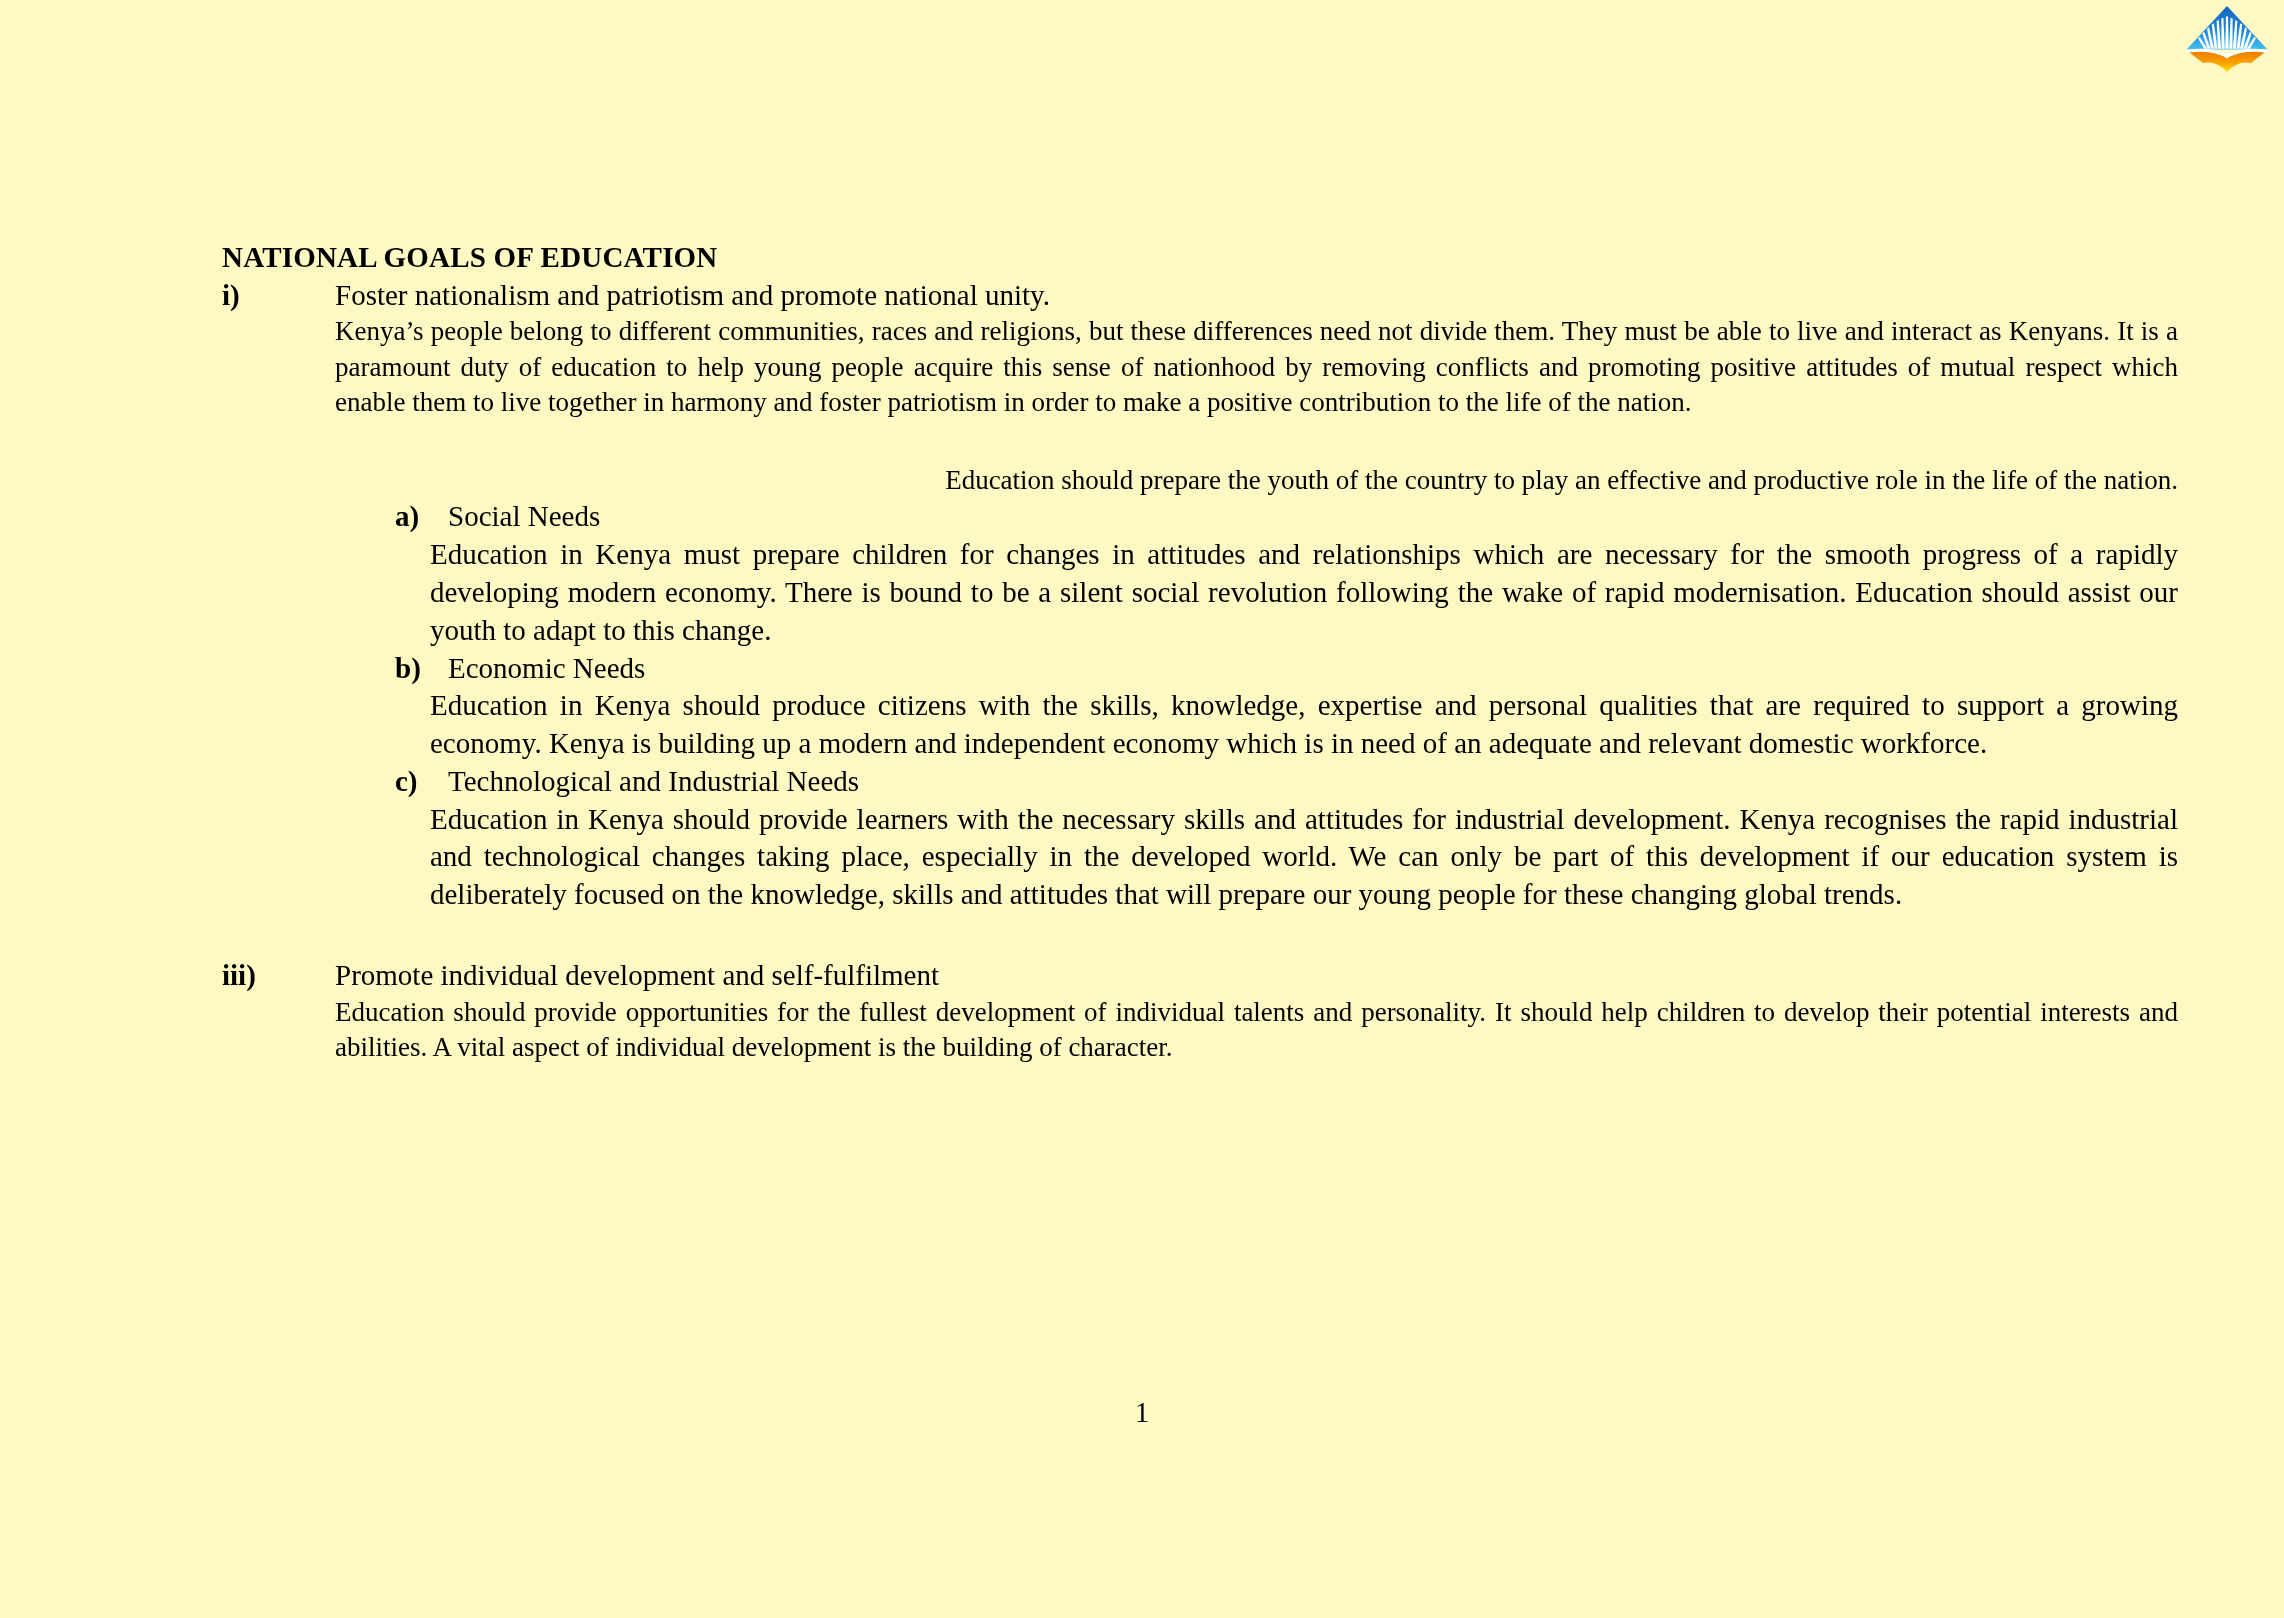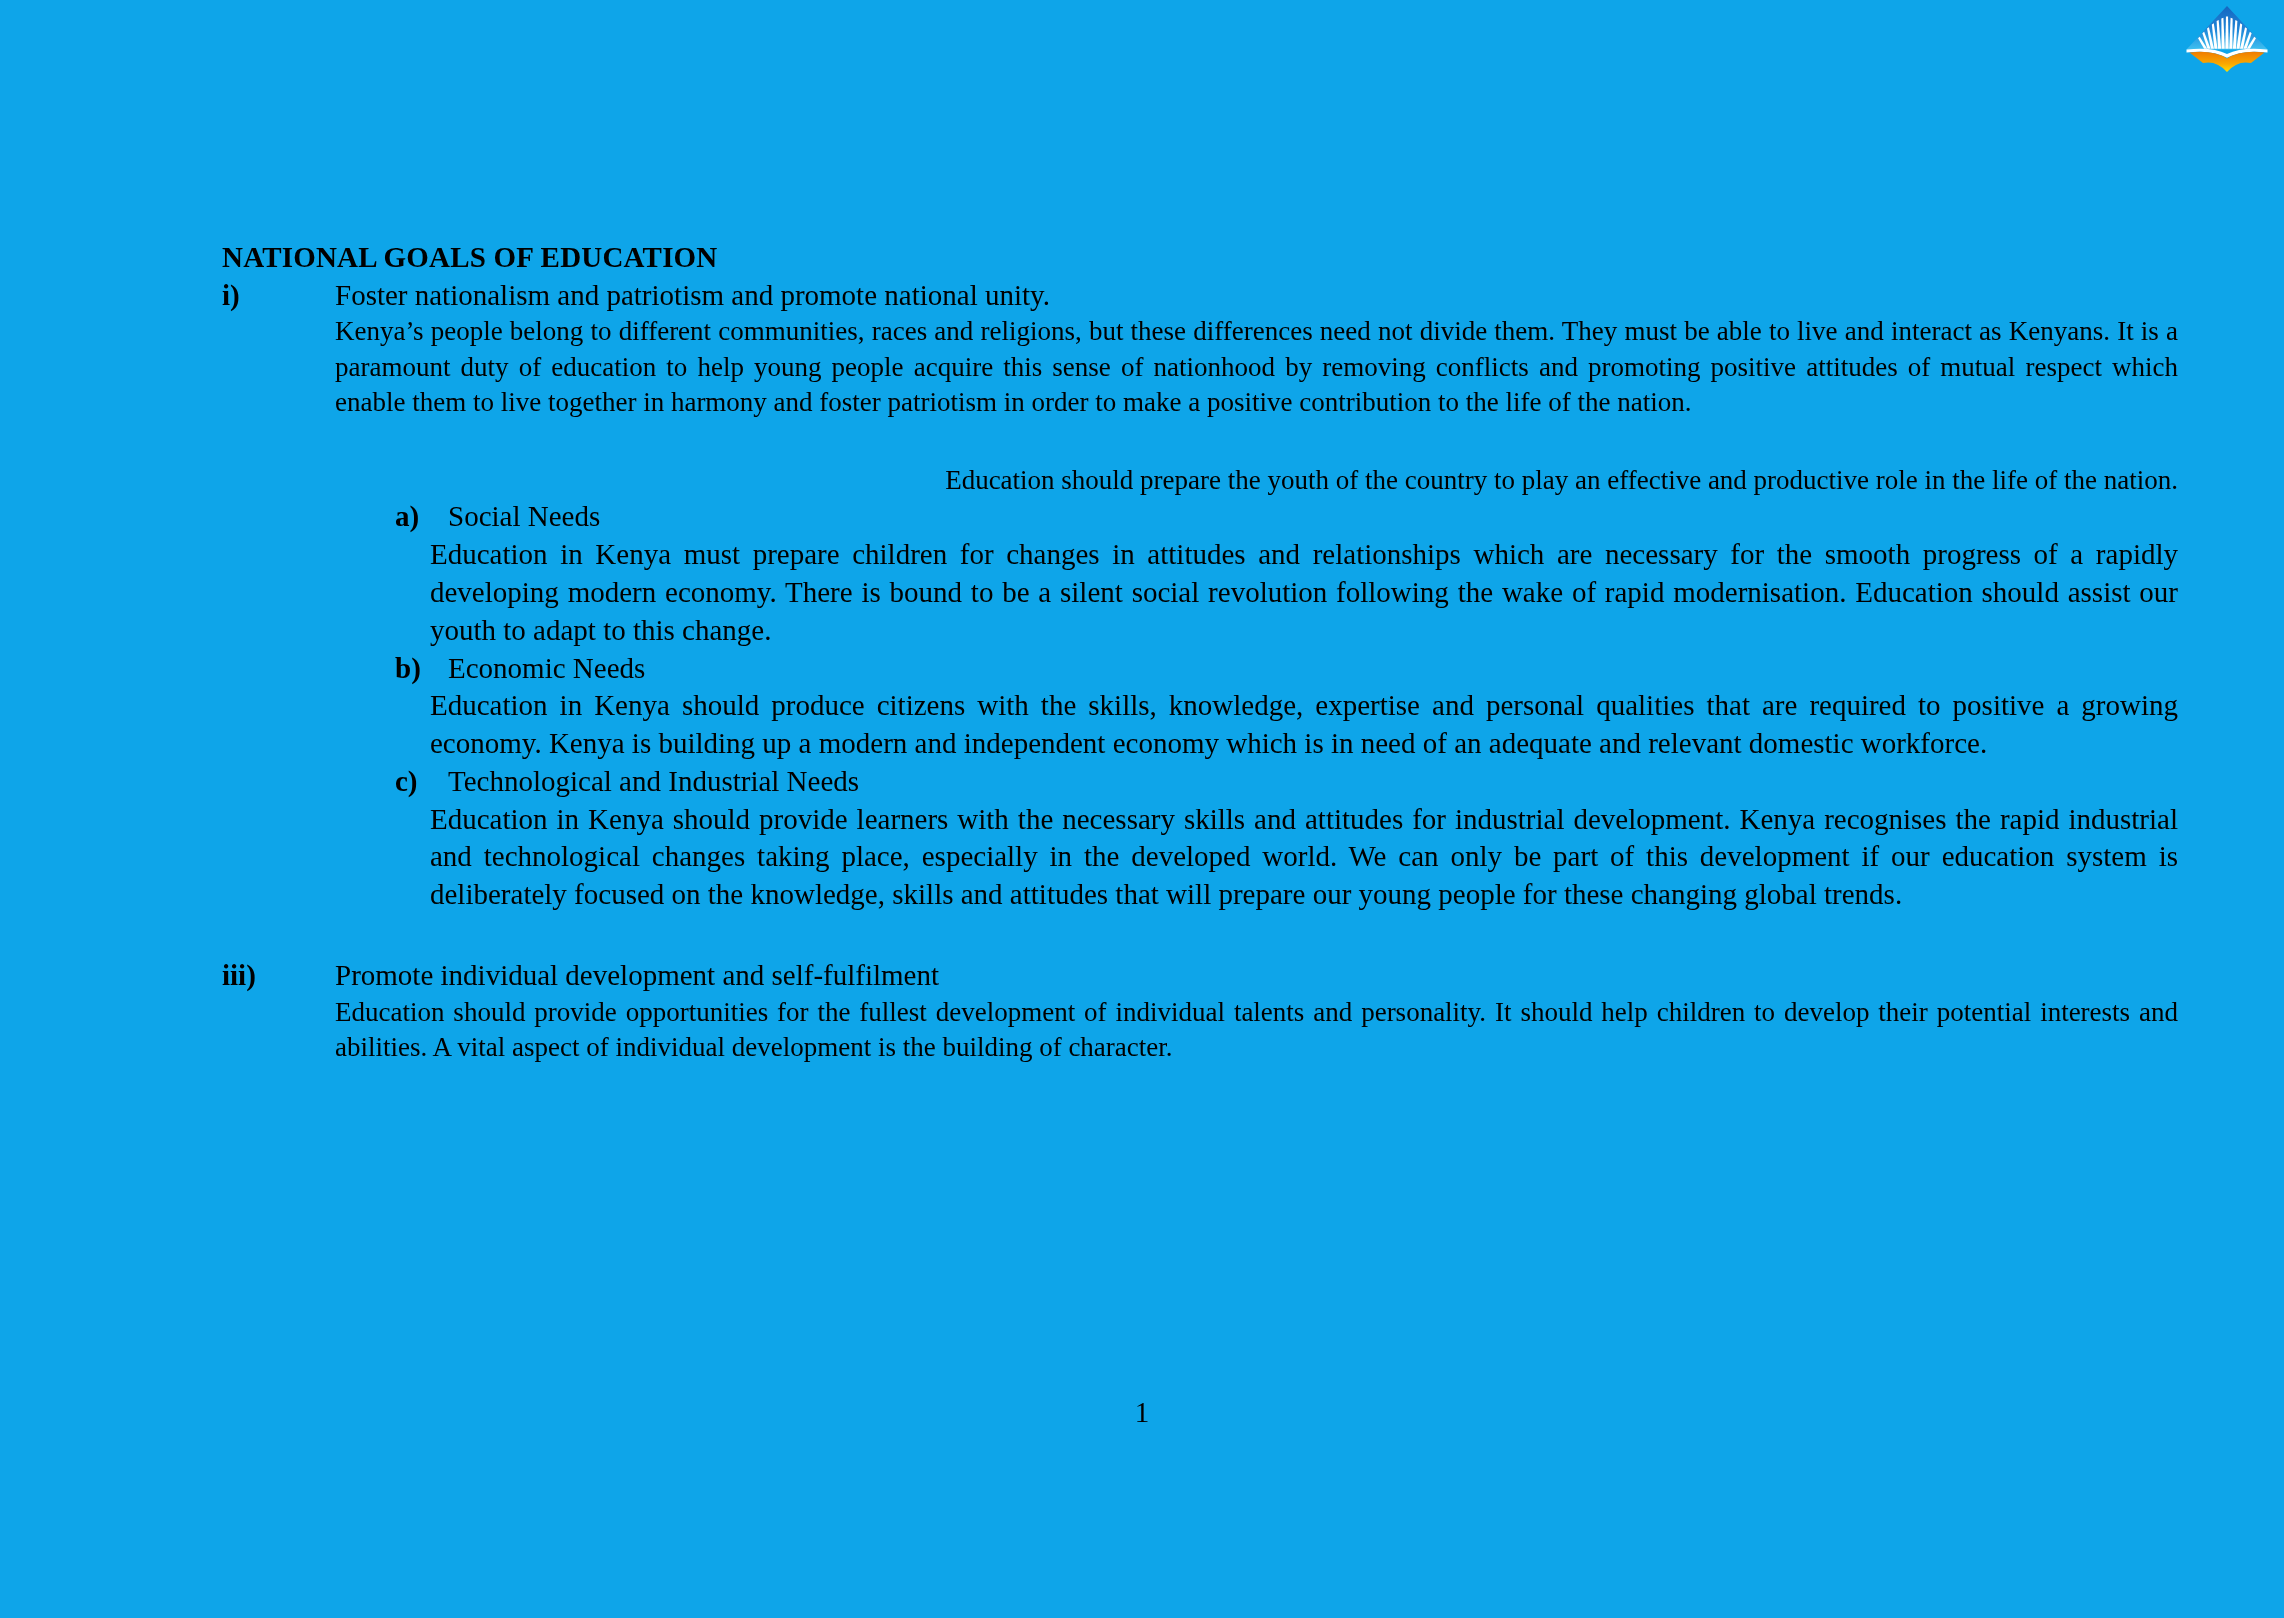--- a/index.html
+++ b/index.html
@@ -9,21 +9,21 @@
     background: #ffffff;
   }
   body {
     font-family: "Liberation Serif", "DejaVu Serif", serif;
     color: #000000;
   }
   .page {
     position: relative;
     width: 2284px;
     height: 1618px;
-    background: #0ea5e9;
+    background: #fef9c3;
     overflow: hidden;
     box-sizing: border-box;
   }
 
   
   .logo {
     position: absolute;
     top: 3px;
     right: 12px;
     width: 90px;
@@ -184,21 +184,21 @@
           <span class="subitem-title">Social Needs</span>
         </div>
         <div class="subitem-body">Education in Kenya must prepare children for changes in attitudes and relationships which are necessary for the smooth progress of a rapidly developing modern economy. There is bound to be a silent social revolution following the wake of rapid modernisation. Education should assist our youth to adapt to this change.</div>
       </div>
 
       <div class="subitem">
         <div class="subitem-head">
           <span class="subitem-marker">b)</span>
           <span class="subitem-title">Economic Needs</span>
         </div>
-        <div class="subitem-body">Education in Kenya should produce citizens with the skills, knowledge, expertise and personal qualities that are required to positive a growing economy. Kenya is building up a modern and independent economy which is in need of an adequate and relevant domestic workforce.</div>
+        <div class="subitem-body">Education in Kenya should produce citizens with the skills, knowledge, expertise and personal qualities that are required to support a growing economy. Kenya is building up a modern and independent economy which is in need of an adequate and relevant domestic workforce.</div>
       </div>
 
       <div class="subitem">
         <div class="subitem-head">
           <span class="subitem-marker">c)</span>
           <span class="subitem-title">Technological and Industrial Needs</span>
         </div>
         <div class="subitem-body">Education in Kenya should provide learners with the necessary skills and attitudes for industrial development. Kenya recognises the rapid industrial and technological changes taking place, especially in the developed world. We can only be part of this development if our education system is deliberately focused on the knowledge, skills and attitudes that will prepare our young people for these changing global trends.</div>
       </div>
     </div>

